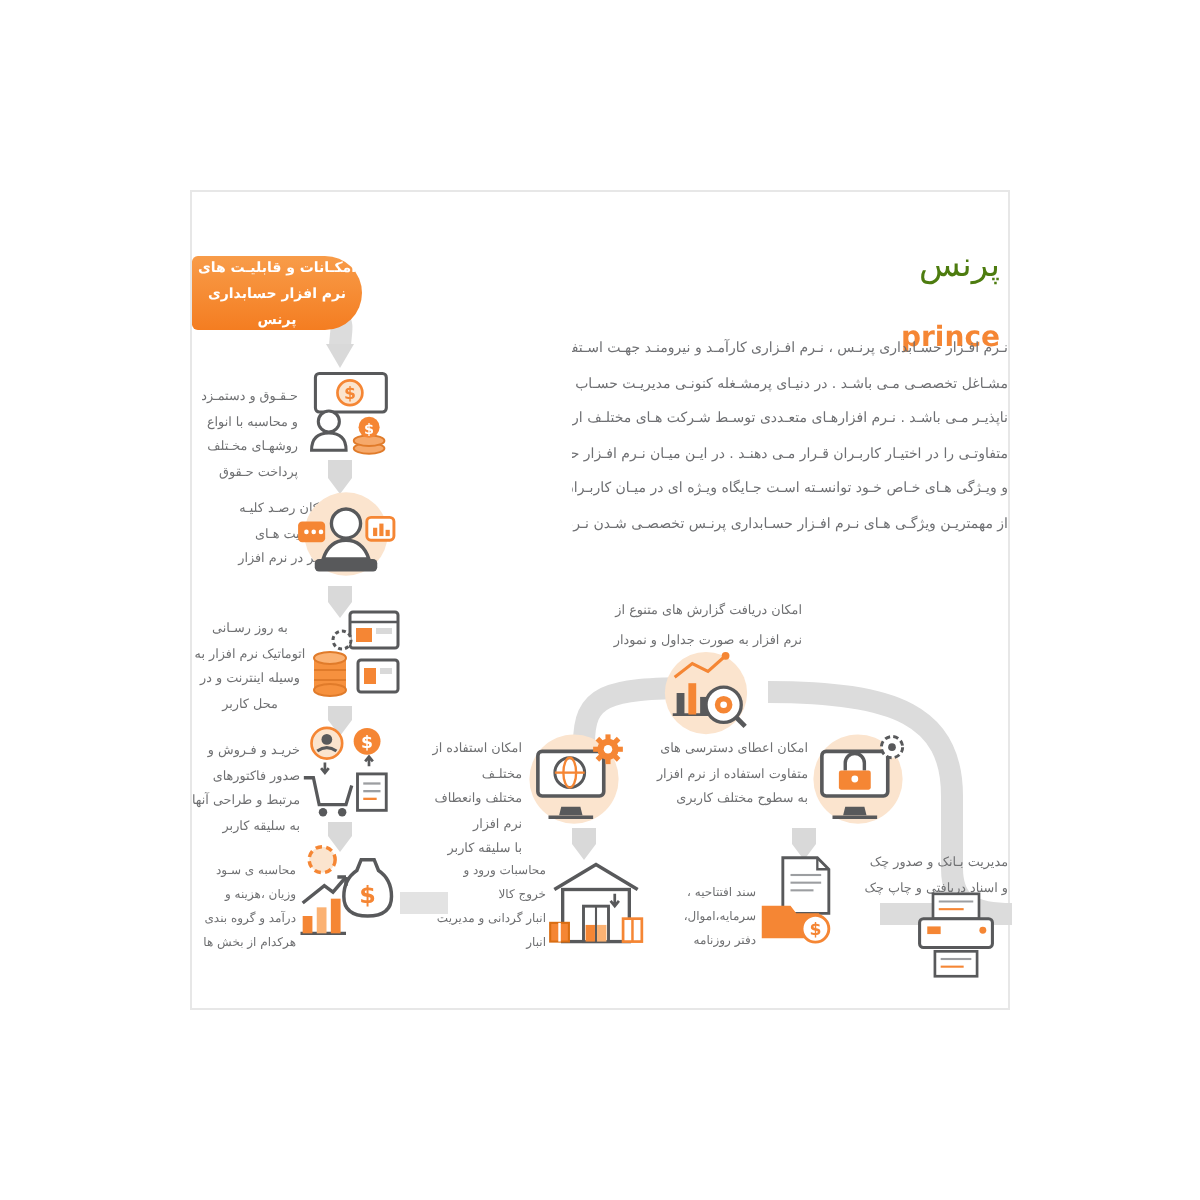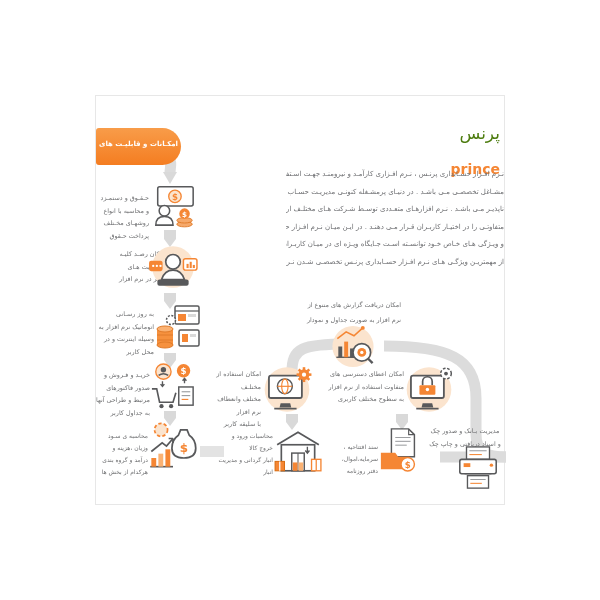--- a/index.html
+++ b/index.html
@@ -15,21 +15,21 @@
   
   #logo{position:absolute;right:4px;top:28px;width:56px;height:30px;text-align:right;direction:rtl;}
   #logo .fa{font-size:17px;font-weight:normal;color:#4d7c0f;line-height:18px;letter-spacing:-1px;}
   #logo .en{position:absolute;right:0;top:13px;font-size:14px;color:#f58634;font-weight:bold;margin-top:24px;}
   
   #badge{
     position:absolute;left:0;top:32px;width:85px;height:37px;
     background:linear-gradient(180deg,#f89c49,#f47d21);
     border-radius:3px 19px 19px 3px;color:#fff;direction:rtl;
     font-size:7px;font-weight:bold;text-align:center;line-height:13px;
-    padding-top:10px;box-sizing:border-box;
+    padding-top:0;box-sizing:border-box;
   }
   
   #intro{
     position:absolute;left:190px;top:70px;width:218px;direction:rtl;
     color:#6e6f72;font-size:7px;line-height:17.5px;
   }
   #intro .ln{text-align:justify;text-align-last:justify;white-space:nowrap;overflow:hidden;}
   #intro .ln:last-child{text-align-last:right;}
   
   .txt{position:absolute;direction:rtl;text-align:right;color:#6f7072;font-size:6.4px;line-height:12.5px;}
@@ -62,20 +62,21 @@
     </g>
   </svg>
 
   <div id="logo">
     <div class="fa">پرنس</div>
     <div class="en">prince</div>
   </div>
 
   <div id="badge">
     <div>امکـانات و قابلیـت های</div>
+    <div>نرم افزار حسابداری پرنس</div>
   </div>
 
   <div id="intro">
     <div class="ln">نـرم افـزار حسـابداری پرنـس ، نـرم افـزاری کارآمـد و نیرومنـد جهـت اسـتفاده در شـرکت هـا و فروشـگاه هـا و</div>
     <div class="ln">مشـاغل تخصصـی مـی باشـد . در دنیـای پرمشـغله کنونـی مدیریـت حسـاب هـای مالـی بـا نـرم افـزار اجتنـاب</div>
     <div class="ln">ناپذیـر مـی باشـد . نـرم افزارهـای متعـددی توسـط شـرکت هـای مختلـف ارائـه شـده اسـت کـه امکانـات</div>
     <div class="ln">متفاوتـی را در اختیـار کاربـران قـرار مـی دهنـد . در ایـن میـان نـرم افـزار حسـابداری پرنـس بـا توجـه بـه امکانـات</div>
     <div class="ln">و ویـژگی هـای خـاص خـود توانسـته اسـت جـایگاه ویـژه ای در میـان کاربـران نـرم افزارهـای مالی بدست آورد .</div>
     <div class="ln">از مهمتریـن ویژگـی هـای نـرم افـزار حسـابداری پرنـس تخصصـی شـدن نـرم افـزار جهـت مشاغل مختلف و پاسـخ</div>
   </div>
@@ -112,21 +113,21 @@
       <circle cx="5" cy="23" r="1.1" fill="#fff"></circle>
         <circle cx="8.5" cy="23" r="1.1" fill="#fff"></circle>
         <circle cx="12" cy="23" r="1.1" fill="#fff"></circle>
       <rect x="34" y="16" width="13" height="11" rx="2" fill="#fff" stroke="#f58634" stroke-width="1.4"></rect>
       <rect x="37" y="21" width="2" height="4" fill="#f58634"></rect>
         <rect x="40" y="19" width="2" height="6" fill="#f58634"></rect>
         <rect x="43" y="22" width="2" height="3" fill="#f58634"></rect>
     </svg>
   </div>
 
-  <div class="txt" style="left:0;top:212px;width:58px;">
+  <div class="txt" style="left:0;top:212px;width:58px;text-align:center;">
     <div>به روز رسـانی اتوماتیک نرم افزار به</div>
     <div>وسیله اینترنت و در محل کاربر</div>
   </div>
   <div class="icon" style="left:58px;top:205px;">
     <svg width="48" height="52" viewBox="0 0 48 48">
       <rect x="21" y="3" width="24" height="18" rx="1.5" fill="#fff" stroke="#58595b" stroke-width="1.5"></rect>
       <line x1="21" y1="8" x2="45" y2="8" stroke="#58595b" stroke-width="1.2"></line>
       <rect x="24" y="11" width="8" height="7" fill="#f58634"></rect>
       <rect x="34" y="11" width="8" height="3" fill="#d9d9d9"></rect>
       <rect x="25" y="27" width="20" height="16" rx="1.5" fill="#fff" stroke="#58595b" stroke-width="1.5"></rect>
@@ -136,21 +137,21 @@
       <rect x="3" y="26" width="16" height="16" fill="#f6913e"></rect>
       <ellipse cx="11" cy="26" rx="8" ry="3" fill="#fbb273" stroke="#e07b2a"></ellipse>
       <line x1="3" y1="32" x2="19" y2="32" stroke="#e07b2a" stroke-width="1"></line>
       <line x1="3" y1="37" x2="19" y2="37" stroke="#e07b2a" stroke-width="1"></line>
       <ellipse cx="11" cy="42" rx="8" ry="3" fill="#f6913e" stroke="#e07b2a"></ellipse>
     </svg>
   </div>
 
   <div class="txt" style="left:0;top:273px;width:54px;">
     <div>خریـد و فـروش و صدور فاکتورهای</div>
-    <div>مرتبط و طراحی آنها به جداول کاربر</div>
+    <div>مرتبط و طراحی آنها به سلیقه کاربر</div>
   </div>
   <div class="icon" style="left:54px;top:265px;">
     <svg width="46" height="50" viewBox="0 0 48 48">
       <circle cx="14" cy="9" r="8" fill="#fbe4ce" stroke="#f58634" stroke-width="1.4"></circle>
       <circle cx="14" cy="7" r="2.8" fill="#58595b"></circle>
       <path d="M9 13 Q14 9.5 19 13" stroke="#58595b" stroke-width="1.6" fill="none"></path>
       <circle cx="35" cy="8" r="7" fill="#f58634"></circle>
       <text x="35" y="11.5" font-size="9" fill="#fff" text-anchor="middle" font-weight="bold">$</text>
       <path d="M13 19 L13 24 M11 22 L13 24.5 L15 22" stroke="#58595b" stroke-width="1.4" fill="none"></path>
       <path d="M36 16 L36 21 M34 18.5 L36 16 L38 18.5" stroke="#58595b" stroke-width="1.4" fill="none"></path>
@@ -276,21 +277,21 @@
       <path d="M32 3 L32 9 L38 9" fill="none" stroke="#58595b" stroke-width="1.2"></path>
       <line x1="18" y1="12" x2="34" y2="12" stroke="#9c9ea1" stroke-width="1.1"></line>
       <line x1="18" y1="16" x2="34" y2="16" stroke="#9c9ea1" stroke-width="1.1"></line>
       <line x1="18" y1="20" x2="30" y2="20" stroke="#9c9ea1" stroke-width="1.1"></line>
       <path d="M3 28 L18 28 L21 32 L33 32 L33 45 L3 45 Z" fill="#f58634"></path>
       <circle cx="31" cy="40" r="7" fill="#fff" stroke="#f58634" stroke-width="1.5"></circle>
       <text x="31" y="43.5" font-size="9" fill="#f58634" text-anchor="middle" font-weight="bold">$</text>
     </svg>
   </div>
 
-  <div class="txt" style="left:330px;top:329px;width:78px;text-align:center;">
+  <div class="txt" style="left:330px;top:329px;width:78px;">
     <div>مدیریت بـانک و صدور چک</div>
     <div>و اسناد دریافتی و چاپ چک</div>
   </div>
   <div class="icon" style="left:358px;top:349px;">
     <svg width="48" height="46" viewBox="0 0 48 48">
       <rect x="12" y="2" width="24" height="13" fill="#fff" stroke="#58595b" stroke-width="1.4"></rect>
       <line x1="15" y1="6" x2="33" y2="6" stroke="#9c9ea1" stroke-width="1.1"></line>
       <line x1="15" y1="10" x2="28" y2="10" stroke="#f58634" stroke-width="1.1"></line>
       <rect x="5" y="15" width="38" height="15" rx="2" fill="#fff" stroke="#58595b" stroke-width="1.6"></rect>
       <rect x="9" y="19" width="7" height="4" fill="#f58634"></rect>

